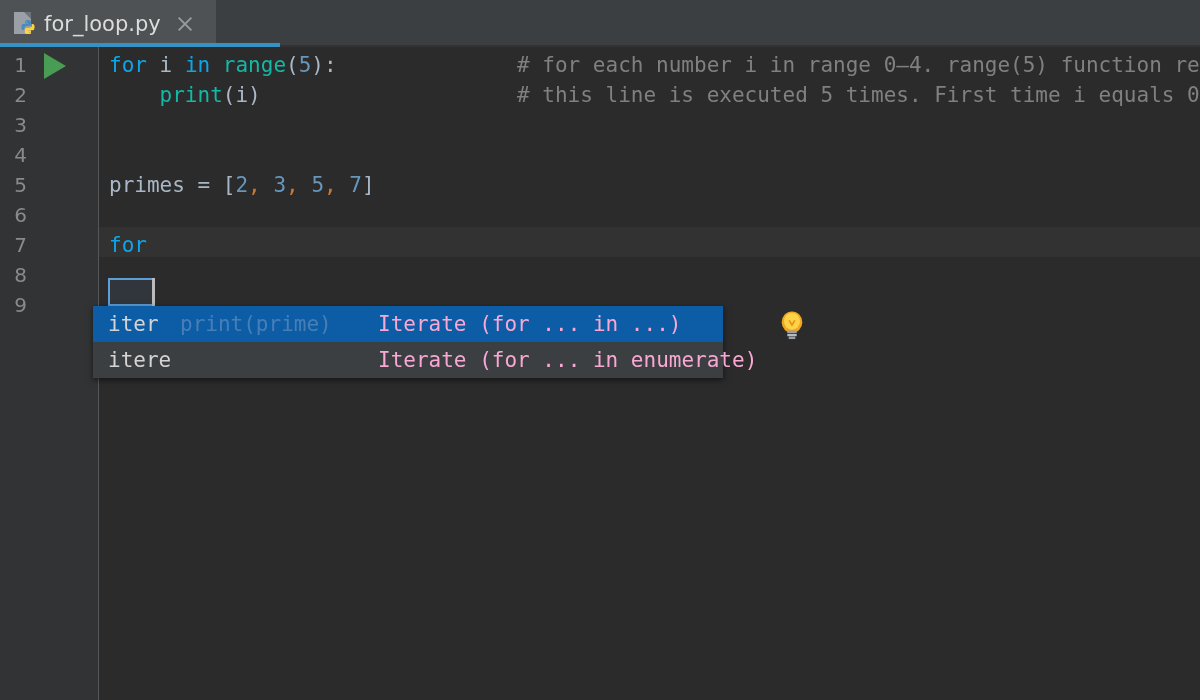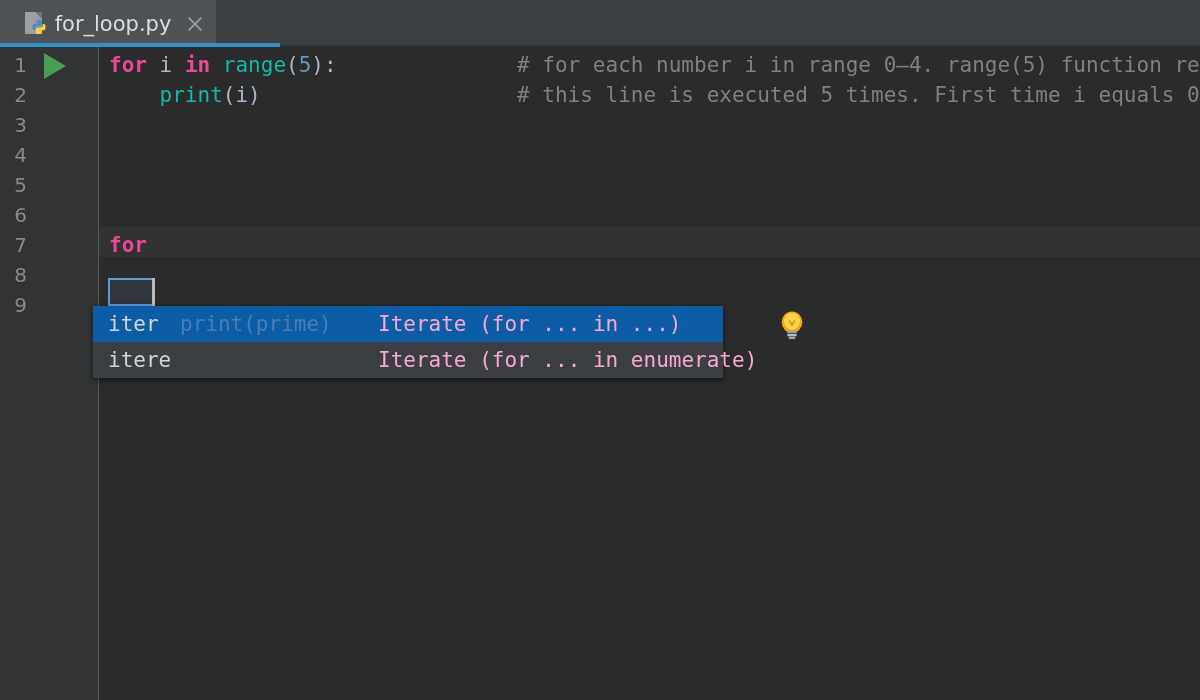--- a/index.html
+++ b/index.html
@@ -31,21 +31,20 @@
   .tab {
     position: absolute;
     left: 0; top: 0;
     height: 47px;
     width: 216px;
     background: #4e5254;
     display: flex;
     align-items: center;
     box-sizing: border-box;
     padding-left: 12px;
-    justify-content: center;
   }
   .tab-underline {
     position: absolute;
     left: 0; top: 43px;
     width: 280px; height: 4px;
     background: #3592c4;
   }
   .tabbar-rule {
     position: absolute;
     left: 0; top: 45px;
@@ -162,21 +161,21 @@
   .line {
     position: absolute;
     left: 10px;
     height: 30px;
     line-height: 30px;
     font-size: 21px;
     white-space: pre;
     font-family: "DejaVu Sans Mono", monospace;
     color: #a9b7c6;
   }
-  .kw      { color: #ec4899; font-weight: bold; }
+  .kw      { color: #0ea5e9; }
   .fn      { color: #14b8a6; }
   .num     { color: #6897bb; }
   .cmt     { color: #808080; }
   .plain   { color: #a9b7c6; }
   .comma   { color: #cc7832; }
 
   .tmpl-box {
     position: absolute;
     left: 108px; top: 231px;
     width: 47px; height: 28px;
@@ -303,20 +302,21 @@
     <div class="code">
 
       <div class="cur-line-hl" style="top:180px"></div>
 
       <div class="line" style="top:3px"><span class="kw">for</span><span class="plain"> i </span><span class="kw">in</span><span class="plain"> </span><span class="fn">range</span><span class="plain">(</span><span class="num">5</span><span class="plain">):</span></div>
       <div class="line cmt" style="top:3px; left:418px"># for each number i in range 0—4. range(5) function retu</div>
 
       <div class="line" style="top:33px"><span class="plain">    </span><span class="fn">print</span><span class="plain">(i)</span></div>
       <div class="line cmt" style="top:33px; left:418px"># this line is executed 5 times. First time i equals 0,</div>
 
+      <div class="line" style="top:123px"><span class="plain">primes = [</span><span class="num">2</span><span class="comma">,</span><span class="plain"> </span><span class="num">3</span><span class="comma">,</span><span class="plain"> </span><span class="num">5</span><span class="comma">,</span><span class="plain"> </span><span class="num">7</span><span class="plain">]</span></div>
 
       <div class="line" style="top:183px"><span class="kw">for</span></div>
     </div>
 
     <div class="tmpl-box"></div>
     <div class="caret"></div>
     <div class="err-squiggle">
       
     </div>
 

